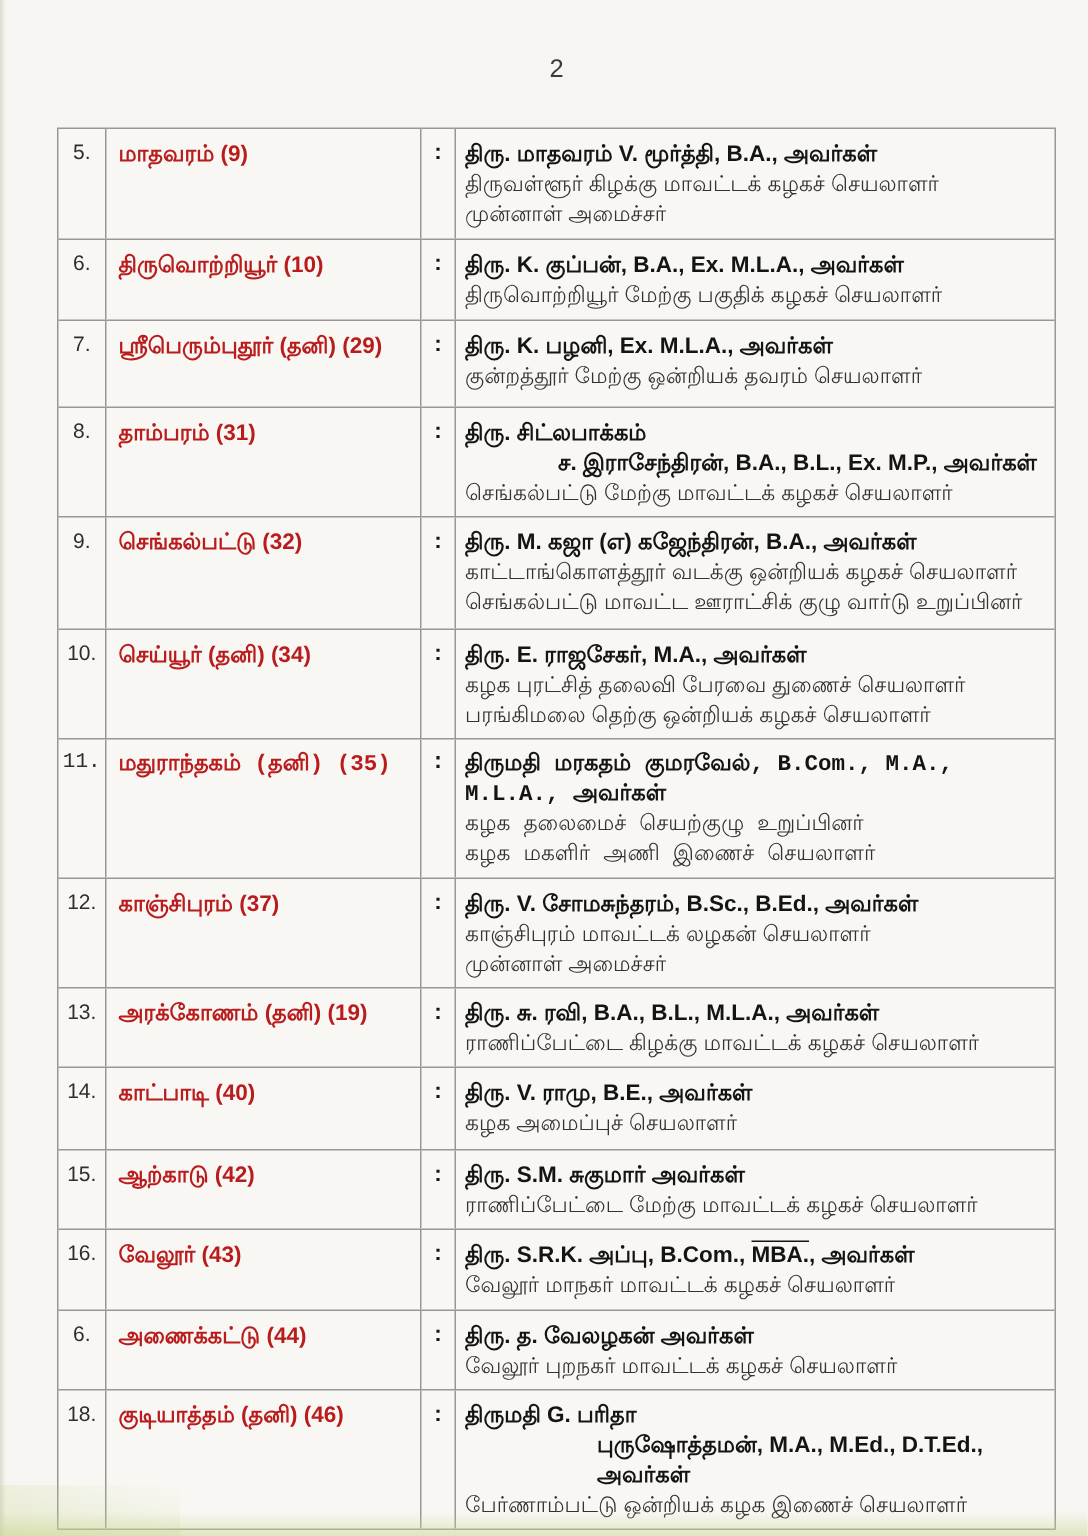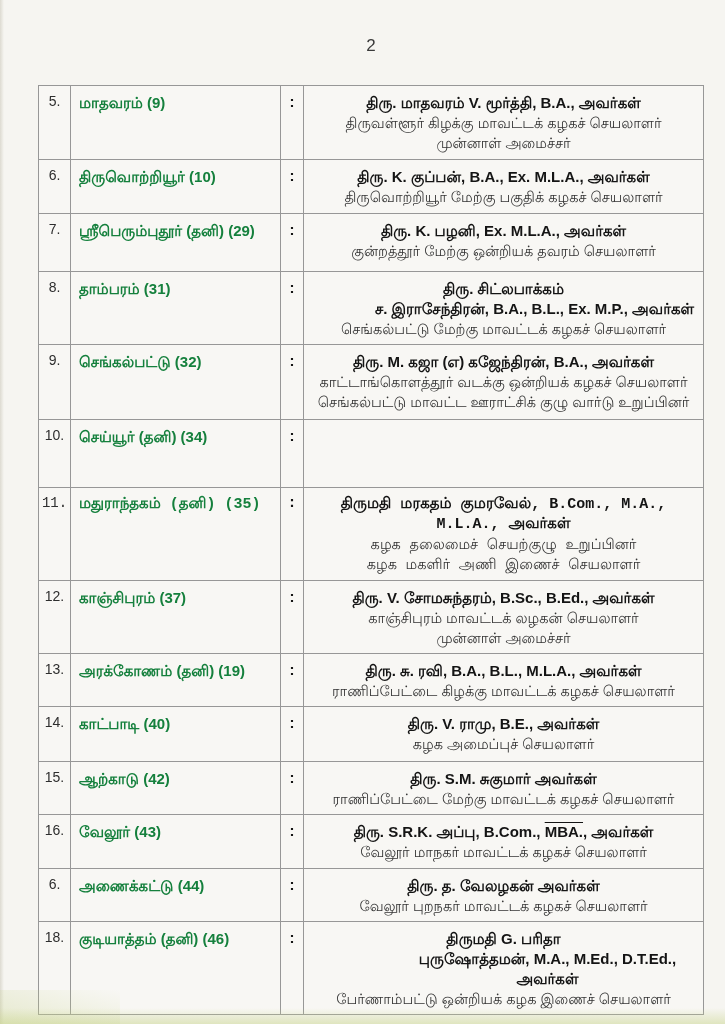--- a/index.html
+++ b/index.html
@@ -72,34 +72,33 @@
     text-align: center;
     font-size: 14px;
     color: #2e2e2e;
   }
   .c-name {
     border-right: 1px solid #979797;
     padding-left: 8px;
     padding-right: 6px;
     font-weight: 700;
     font-size: 15px;
-    color: #15803d;
+    color: #b91c1c;
     line-height: 20px;
   }
   .c-colon {
     border-right: 1px solid #979797;
     text-align: center;
     font-weight: 700;
     font-size: 15px;
     color: #151515;
   }
   .c-details {
     padding-left: 6px;
     padding-right: 6px;
-    text-align: center;
   }
   .dline {
     font-size: 14.5px;
     line-height: 20px;
     color: #333333;
   }
   .dline.b {
     font-weight: 700;
     font-size: 15px;
     color: #141414;
@@ -161,20 +160,25 @@
       <div class="cell c-details">
         <div class="dline b">திரு. M. கஜா (எ) கஜேந்திரன், B.A., அவர்கள்</div>
         <div class="dline">காட்டாங்கொளத்தூர் வடக்கு ஒன்றியக் கழகச் செயலாளர்</div>
         <div class="dline">செங்கல்பட்டு மாவட்ட ஊராட்சிக் குழு வார்டு உறுப்பினர்</div>
       </div>
     </div>
     <div class="row" style="min-height: 68px;">
       <div class="cell c-sno">10.</div>
       <div class="cell c-name">செய்யூர் (தனி) (34)</div>
       <div class="cell c-colon">:</div>
+      <div class="cell c-details">
+        <div class="dline b">திரு. E. ராஜசேகர், M.A., அவர்கள்</div>
+        <div class="dline">கழக புரட்சித் தலைவி பேரவை துணைச் செயலாளர்</div>
+        <div class="dline">பரங்கிமலை தெற்கு ஒன்றியக் கழகச் செயலாளர்</div>
+      </div>
     </div>
     <div class="row" style="min-height: 85px; font-family: Liberation Mono, monospace;">
       <div class="cell c-sno">11.</div>
       <div class="cell c-name">மதுராந்தகம் (தனி) (35)</div>
       <div class="cell c-colon">:</div>
       <div class="cell c-details">
         <div class="dline b">திருமதி மரகதம் குமரவேல், B.Com., M.A., M.L.A., அவர்கள்</div>
         <div class="dline">கழக தலைமைச் செயற்குழு உறுப்பினர்</div>
         <div class="dline">கழக மகளிர் அணி இணைச் செயலாளர்</div>
       </div>

